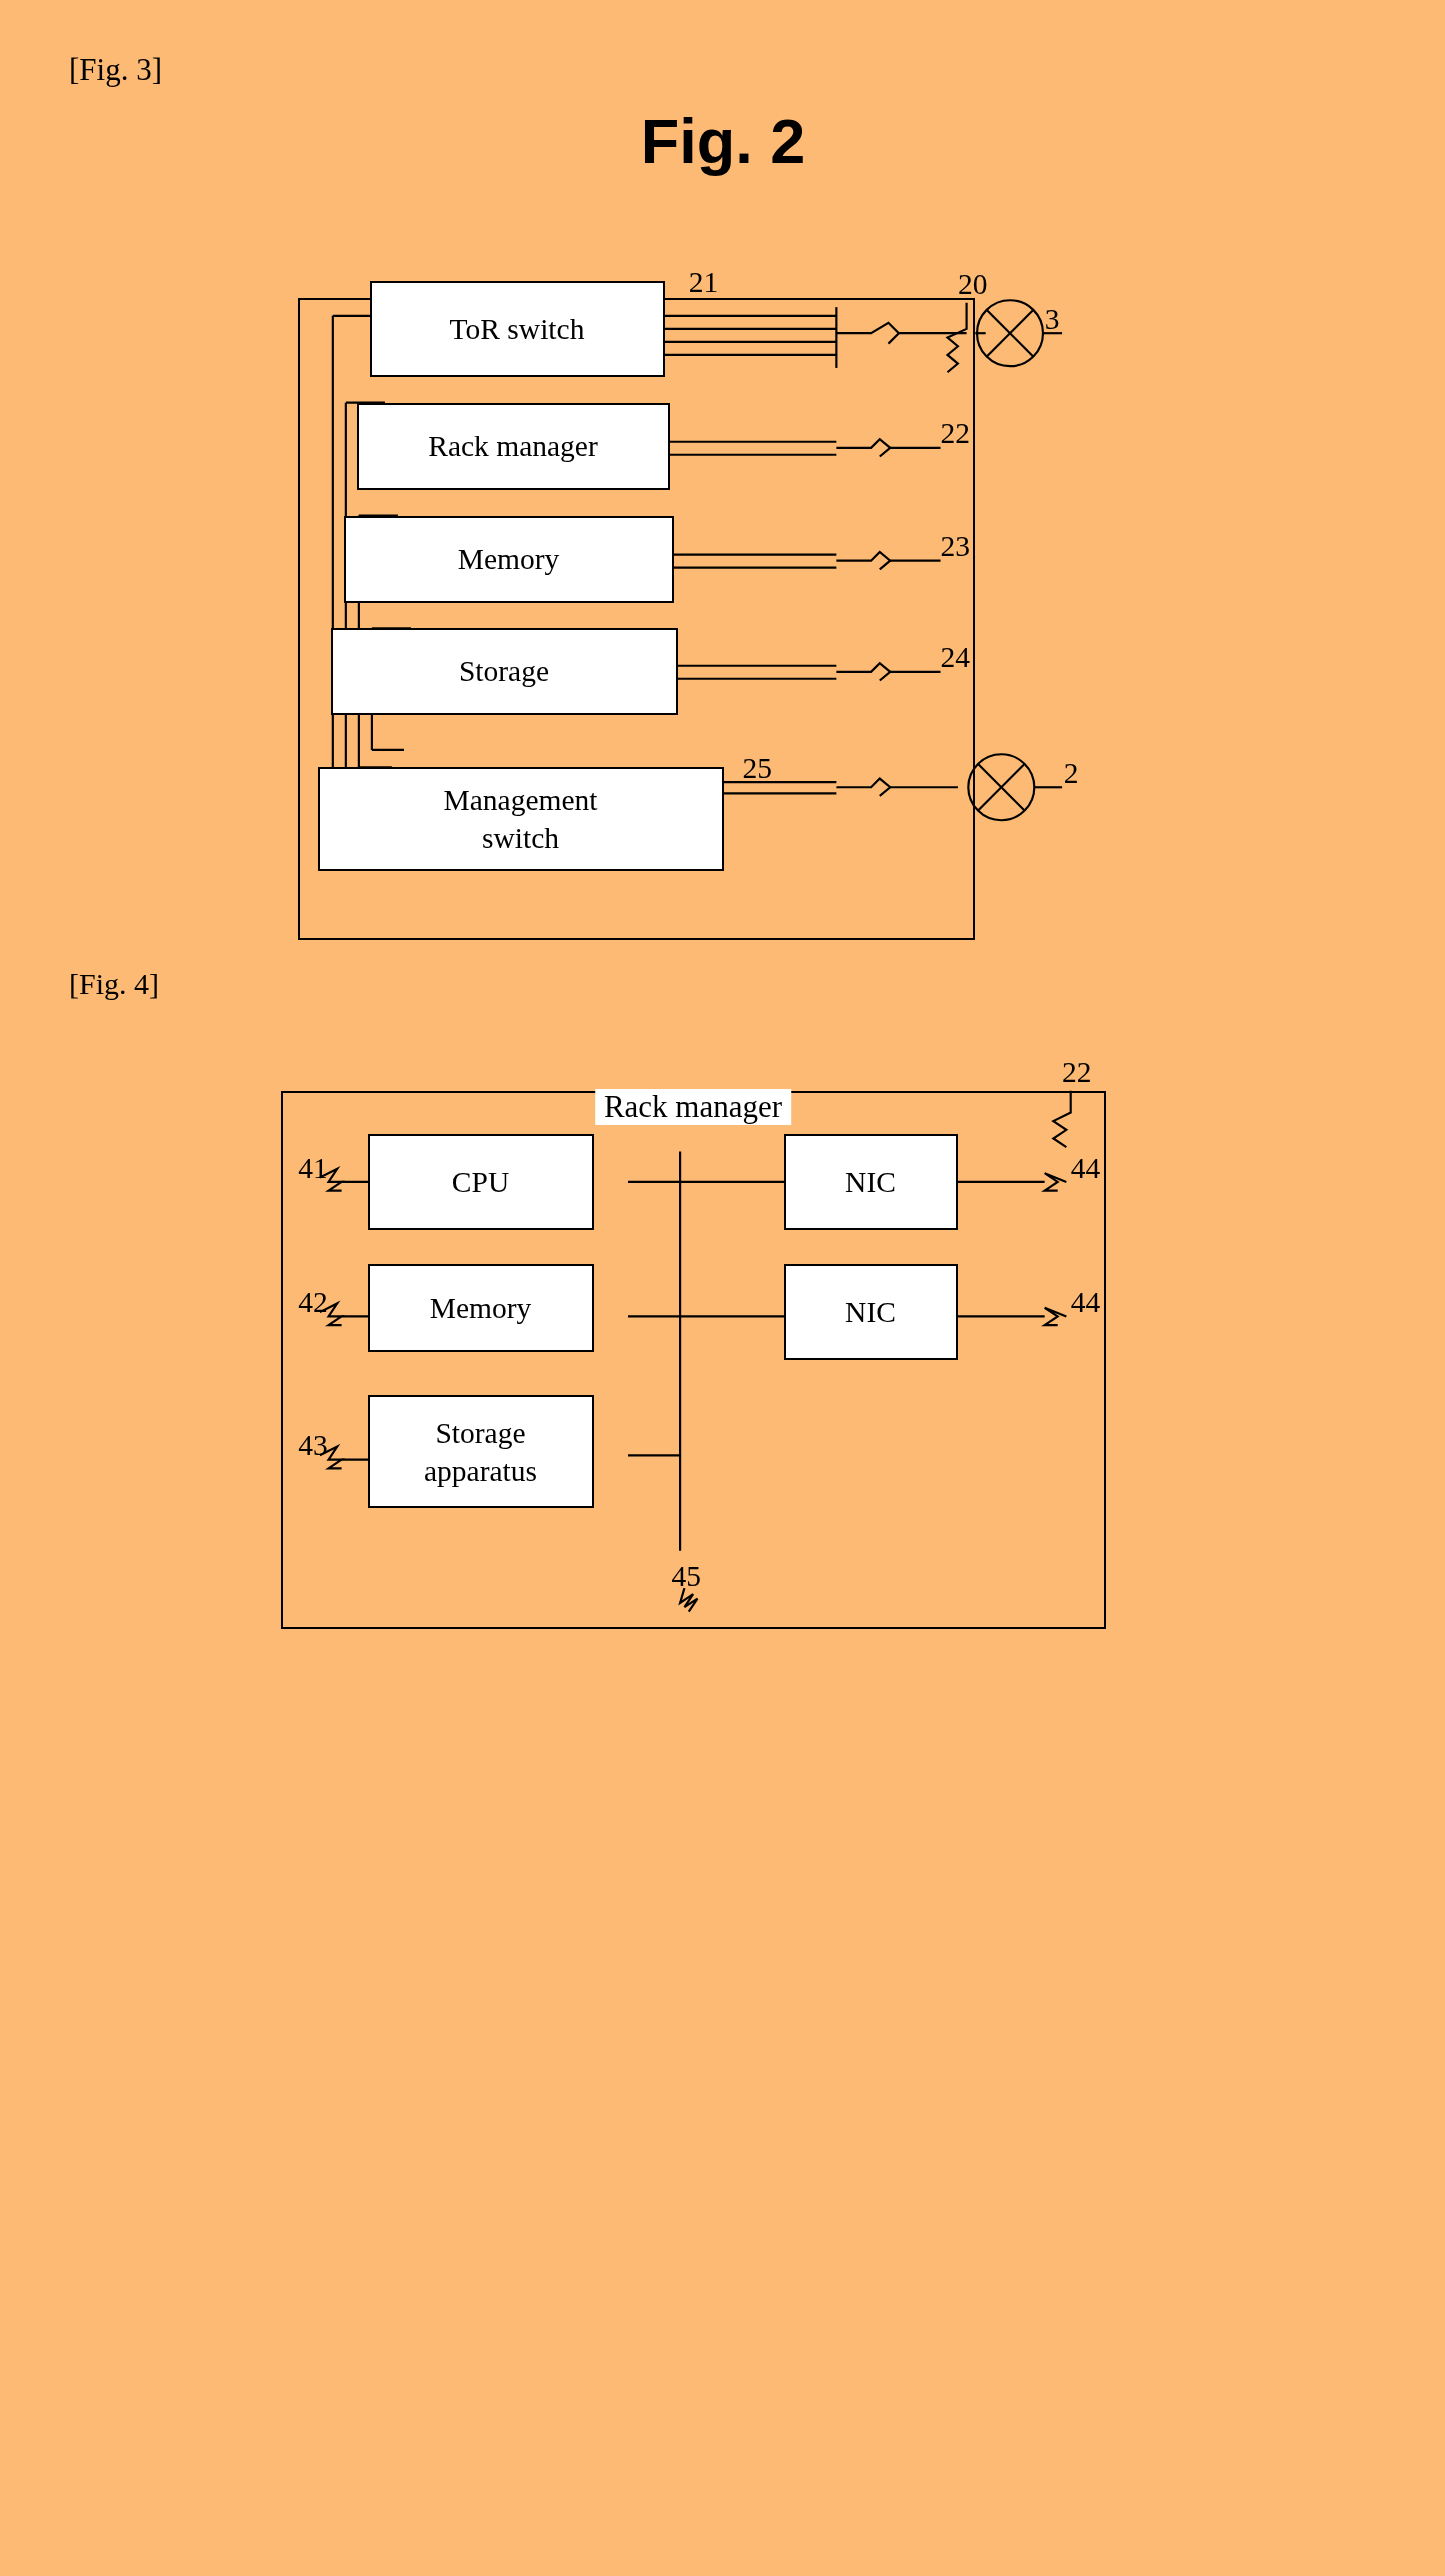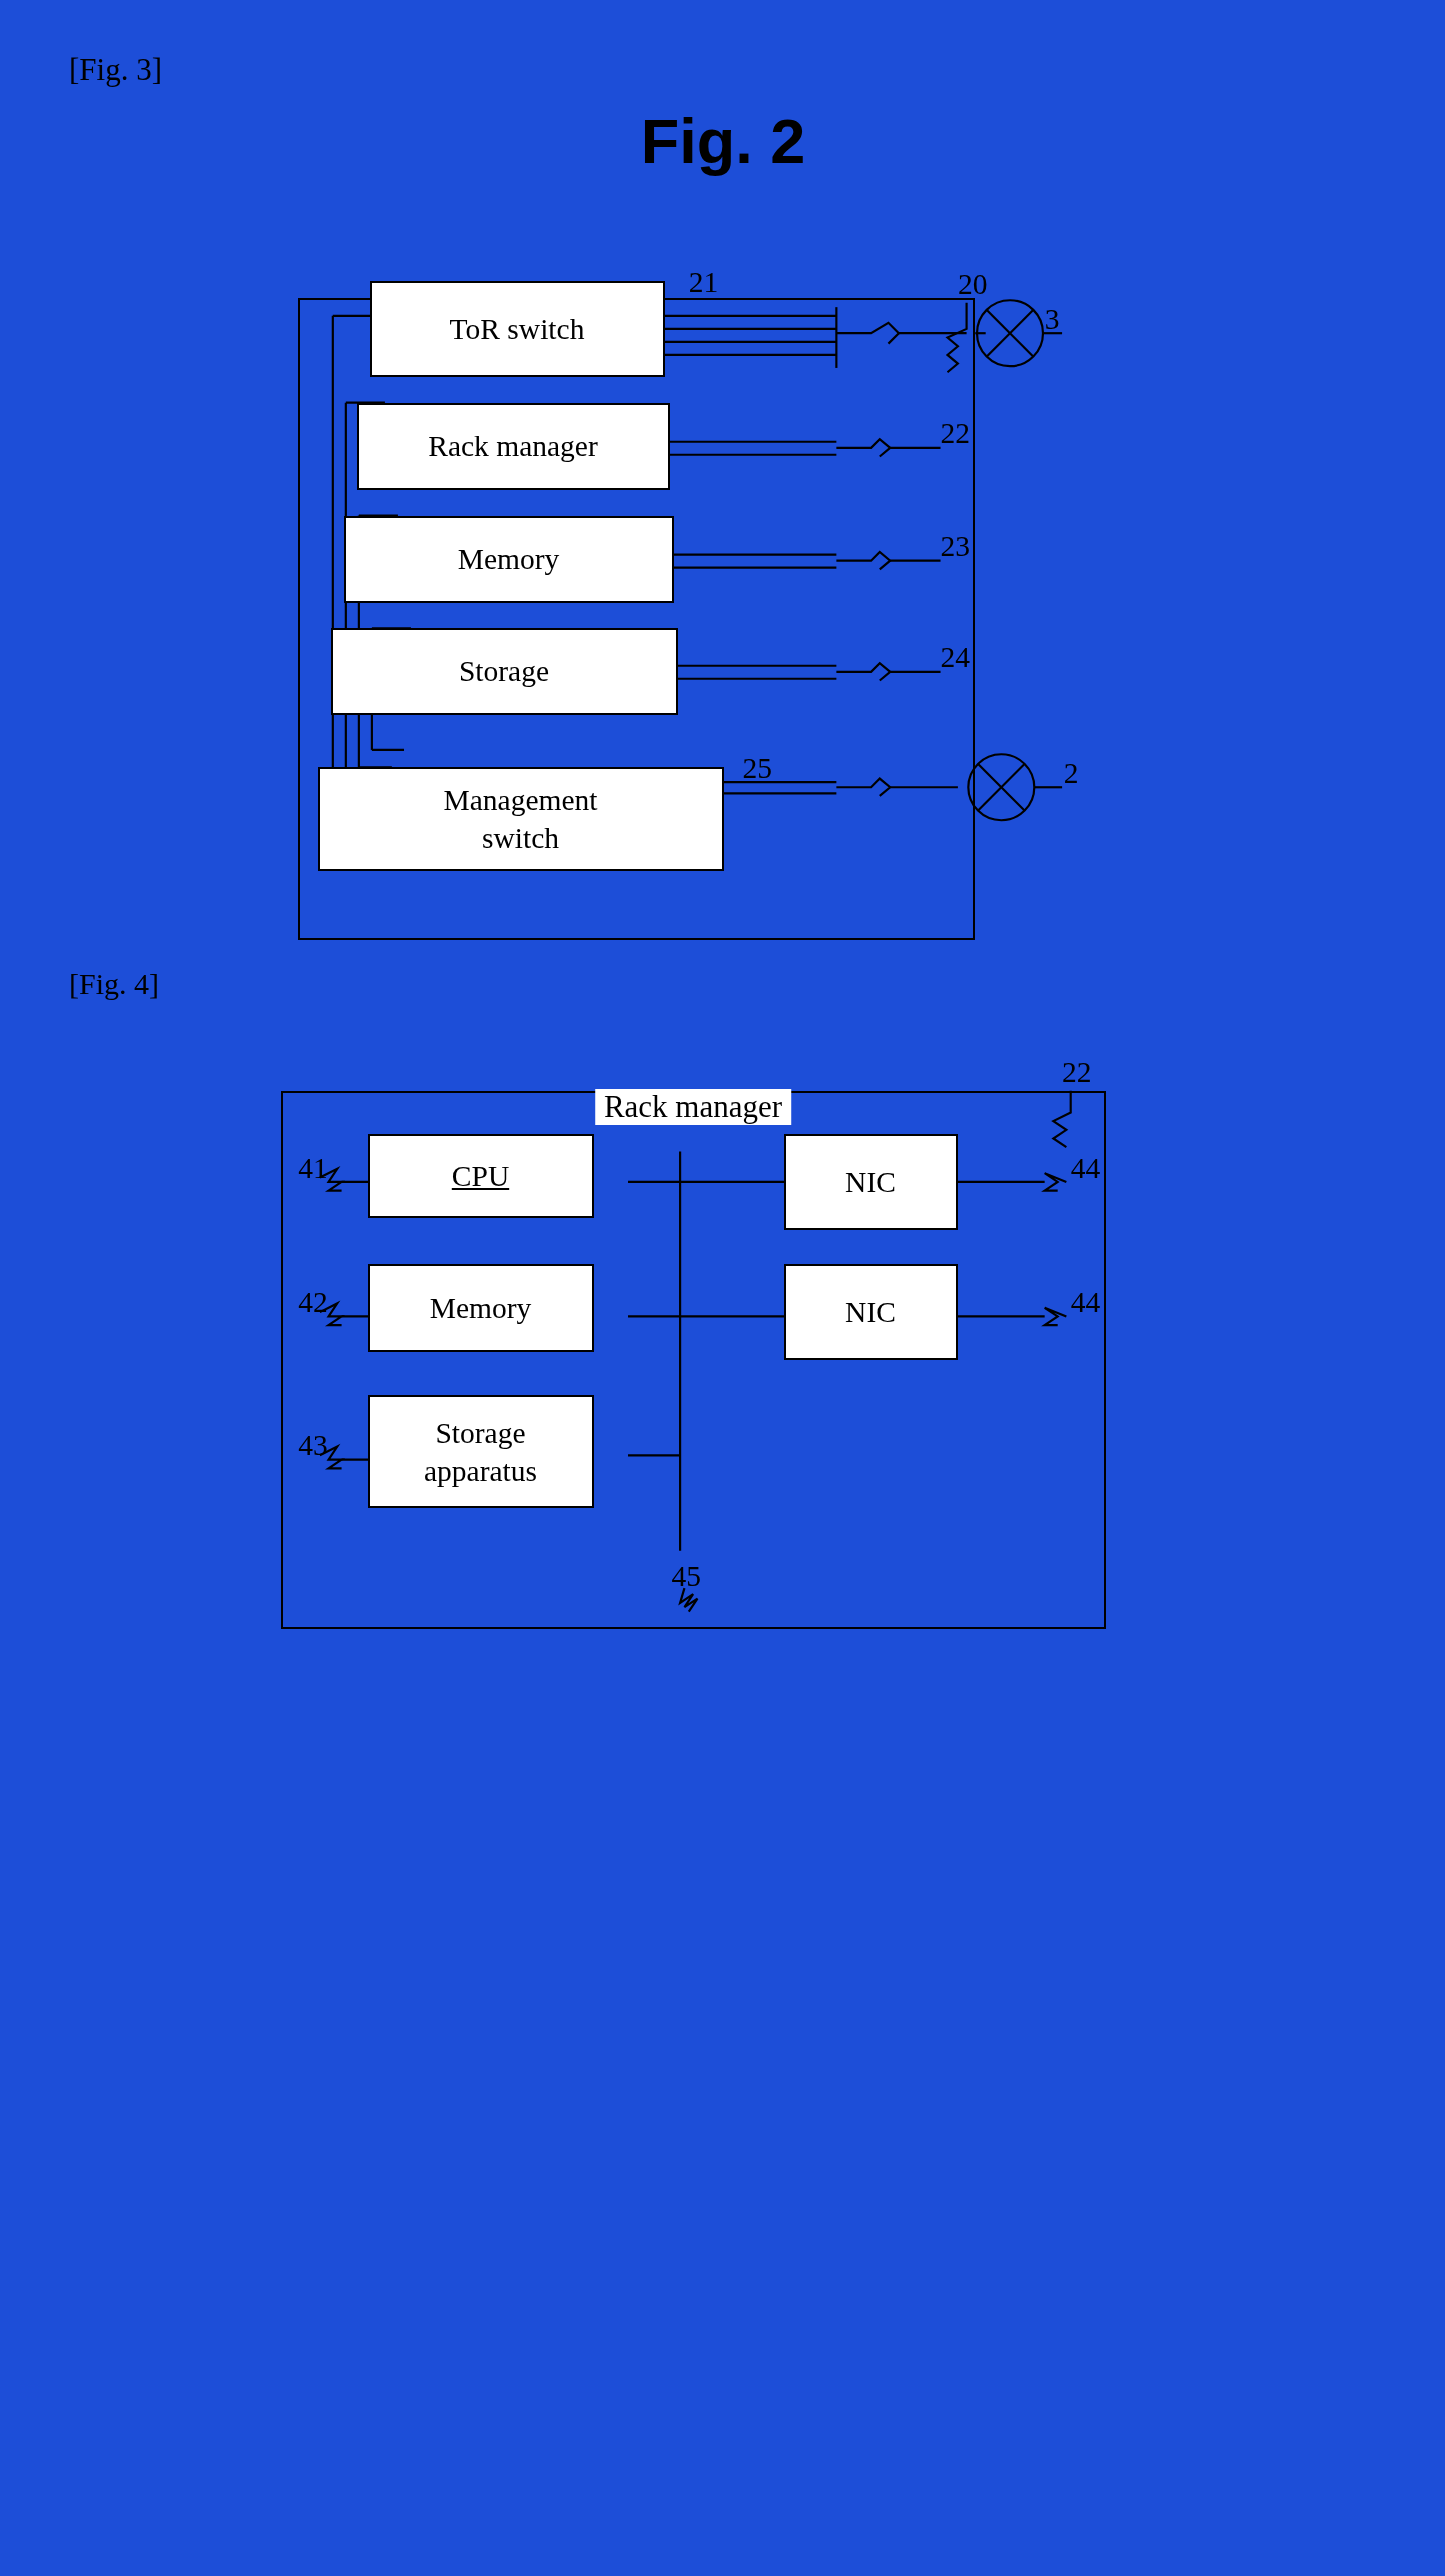--- a/index.html
+++ b/index.html
@@ -8,21 +8,21 @@
       font-family: 'Times New Roman', Times, serif;
       width: 1446px;
       min-height: 2576px;
       position: relative;
       overflow-x: hidden;
     }
 
     .page {
       width: 1446px;
       min-height: 2576px;
-      background: #1d4ed8;
+      background: #fdba74;
       padding: 52px 69px;
       position: relative;
     }
 
     
     .fig3-tag {
       font-size: 31px;
       margin-bottom: 17.4px;
       font-family: 'Times New Roman', Times, serif;
     }
@@ -167,28 +167,27 @@
       background: #fff;
       padding: 0 8.7px;
     }
 
     
     .cpu-box {
       position: absolute;
       left: 122px;
       top: 104px;
       width: 226px;
-      height: 84px;
-      border: 2.6px solid #000;
-      background: #fff;
-      display: flex;
-      align-items: center;
-      justify-content: center;
-      font-size: 29.5px;
-      text-decoration: underline;
+      height: 96px;
+      border: 2.6px solid #000;
+      background: #fff;
+      display: flex;
+      align-items: center;
+      justify-content: center;
+      font-size: 29.5px;
     }
 
     
     .mem-box {
       position: absolute;
       left: 122px;
       top: 234px;
       width: 226px;
       height: 88px;
       border: 2.6px solid #000;

